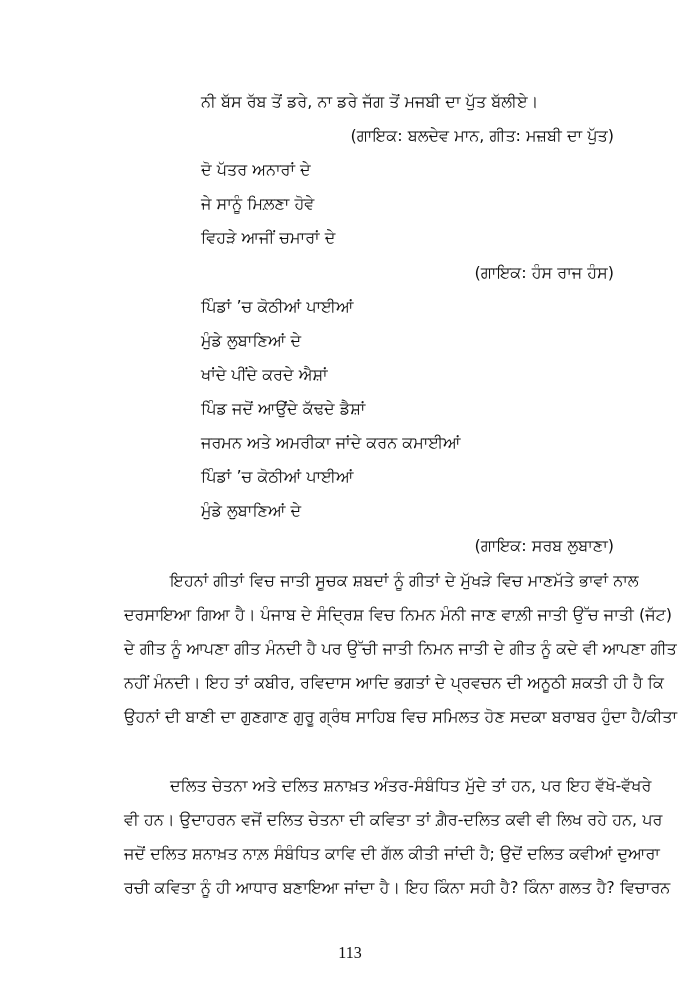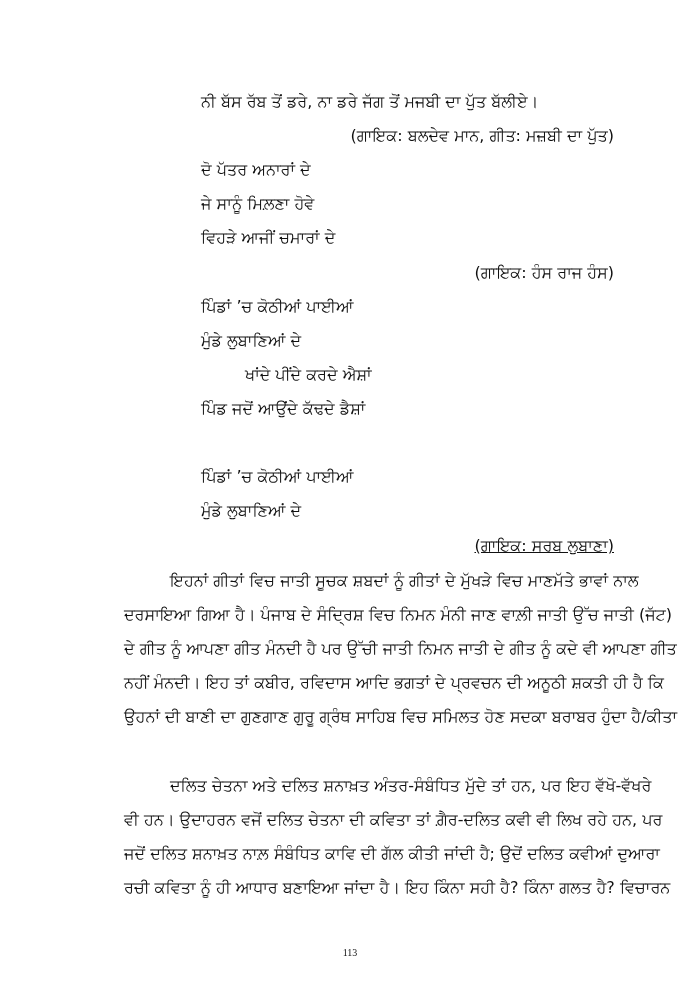--- a/index.html
+++ b/index.html
@@ -37,44 +37,45 @@
     }
     .para-first { left: 170px; width: 444px; }
     .para-last { text-align-last: left; }
     .page-number {
       position: absolute;
       top: 944px;
       left: 0;
       width: 700px;
       text-align: center;
       font-family: "Liberation Serif", "DejaVu Serif", serif;
-      font-size: 10px;
+      font-size: 16px;
       line-height: 18px;
     }
   </style>
 </head>
 <body>
 
 <div class="page">
 
   <div class="line verse" style="top:93px;">ਨੀ ਬੱਸ ਰੱਬ ਤੋਂ ਡਰੇ, ਨਾ ਡਰੇ ਜੱਗ ਤੋਂ ਮਜਬੀ ਦਾ ਪੁੱਤ ਬੱਲੀਏ।</div>
   <div class="line credit" style="top:127px;">(ਗਾਇਕ: ਬਲਦੇਵ ਮਾਨ, ਗੀਤ: ਮਜ਼ਬੀ ਦਾ ਪੁੱਤ)</div>
 
   <div class="line verse" style="top:161px;">ਦੋ ਪੱਤਰ ਅਨਾਰਾਂ ਦੇ</div>
   <div class="line verse" style="top:195px;">ਜੇ ਸਾਨੂੰ ਮਿਲ਼ਣਾ ਹੋਵੇ</div>
   <div class="line verse" style="top:229px;">ਵਿਹੜੇ ਆਜੀਂ ਚਮਾਰਾਂ ਦੇ</div>
   <div class="line credit" style="top:264px;">(ਗਾਇਕ: ਹੰਸ ਰਾਜ ਹੰਸ)</div>
 
   <div class="line verse" style="top:298px;">ਪਿੰਡਾਂ ’ਚ ਕੋਠੀਆਂ ਪਾਈਆਂ</div>
   <div class="line verse" style="top:332px;">ਮੁੰਡੇ ਲੁਬਾਣਿਆਂ ਦੇ</div>
-  <div class="line verse" style="top:366px;margin-left:44px;">ਖਾਂਦੇ ਪੀਂਦੇ ਕਰਦੇ ਐਸ਼ਾਂ</div>
+  <div class="line verse" style="top:366px;">ਖਾਂਦੇ ਪੀਂਦੇ ਕਰਦੇ ਐਸ਼ਾਂ</div>
   <div class="line verse" style="top:400px;">ਪਿੰਡ ਜਦੋਂ ਆਉਂਦੇ ਕੱਢਦੇ ਡੈਸ਼ਾਂ</div>
+  <div class="line verse" style="top:434px;">ਜਰਮਨ ਅਤੇ ਅਮਰੀਕਾ ਜਾਂਦੇ ਕਰਨ ਕਮਾਈਆਂ</div>
   <div class="line verse" style="top:468px;">ਪਿੰਡਾਂ ’ਚ ਕੋਠੀਆਂ ਪਾਈਆਂ</div>
   <div class="line verse" style="top:502px;">ਮੁੰਡੇ ਲੁਬਾਣਿਆਂ ਦੇ</div>
-  <div class="line credit" style="top:537px;text-decoration:underline;">(ਗਾਇਕ: ਸਰਬ ਲੁਬਾਣਾ)</div>
+  <div class="line credit" style="top:537px;">(ਗਾਇਕ: ਸਰਬ ਲੁਬਾਣਾ)</div>
 
   <div class="line para-line para-first" style="top:572px;">ਇਹਨਾਂ ਗੀਤਾਂ ਵਿਚ ਜਾਤੀ ਸੂਚਕ ਸ਼ਬਦਾਂ ਨੂੰ ਗੀਤਾਂ ਦੇ ਮੁੱਖੜੇ ਵਿਚ ਮਾਣਮੱਤੇ ਭਾਵਾਂ ਨਾਲ</div>
   <div class="line para-line" style="top:640px;">ਦੇ ਗੀਤ ਨੂੰ ਆਪਣਾ ਗੀਤ ਮੰਨਦੀ ਹੈ ਪਰ ਉੱਚੀ ਜਾਤੀ ਨਿਮਨ ਜਾਤੀ ਦੇ ਗੀਤ ਨੂੰ ਕਦੇ ਵੀ ਆਪਣਾ ਗੀਤ</div>
   <div class="line para-line" style="top:606px;">ਦਰਸਾਇਆ ਗਿਆ ਹੈ। ਪੰਜਾਬ ਦੇ ਸੰਦ੍ਰਿਸ਼ ਵਿਚ ਨਿਮਨ ਮੰਨੀ ਜਾਣ ਵਾਲ਼ੀ ਜਾਤੀ ਉੱਚ ਜਾਤੀ (ਜੱਟ)</div>
   <div class="line para-line" style="top:708px;">ਉਹਨਾਂ ਦੀ ਬਾਣੀ ਦਾ ਗੁਣਗਾਣ ਗੁਰੂ ਗ੍ਰੰਥ ਸਾਹਿਬ ਵਿਚ ਸਮਿਲਤ ਹੋਣ ਸਦਕਾ ਬਰਾਬਰ ਹੁੰਦਾ ਹੈ/ਕੀਤਾ</div>
   <div class="line para-line" style="top:674px;">ਨਹੀਂ ਮੰਨਦੀ। ਇਹ ਤਾਂ ਕਬੀਰ, ਰਵਿਦਾਸ ਆਦਿ ਭਗਤਾਂ ਦੇ ਪ੍ਰਵਚਨ ਦੀ ਅਨੂਠੀ ਸ਼ਕਤੀ ਹੀ ਹੈ ਕਿ</div>
 
   <div class="line para-line para-first" style="top:777px;">ਦਲਿਤ ਚੇਤਨਾ ਅਤੇ ਦਲਿਤ ਸ਼ਨਾਖ਼ਤ ਅੰਤਰ-ਸੰਬੰਧਿਤ ਮੁੱਦੇ ਤਾਂ ਹਨ, ਪਰ ਇਹ ਵੱਖੋ-ਵੱਖਰੇ</div>
   <div class="line para-line" style="top:811px;">ਵੀ ਹਨ। ਉਦਾਹਰਨ ਵਜੋਂ ਦਲਿਤ ਚੇਤਨਾ ਦੀ ਕਵਿਤਾ ਤਾਂ ਗ਼ੈਰ-ਦਲਿਤ ਕਵੀ ਵੀ ਲਿਖ ਰਹੇ ਹਨ, ਪਰ</div>
   <div class="line para-line" style="top:879px;">ਰਚੀ ਕਵਿਤਾ ਨੂੰ ਹੀ ਆਧਾਰ ਬਣਾਇਆ ਜਾਂਦਾ ਹੈ। ਇਹ ਕਿੰਨਾ ਸਹੀ ਹੈ? ਕਿੰਨਾ ਗਲਤ ਹੈ? ਵਿਚਾਰਨ</div>

